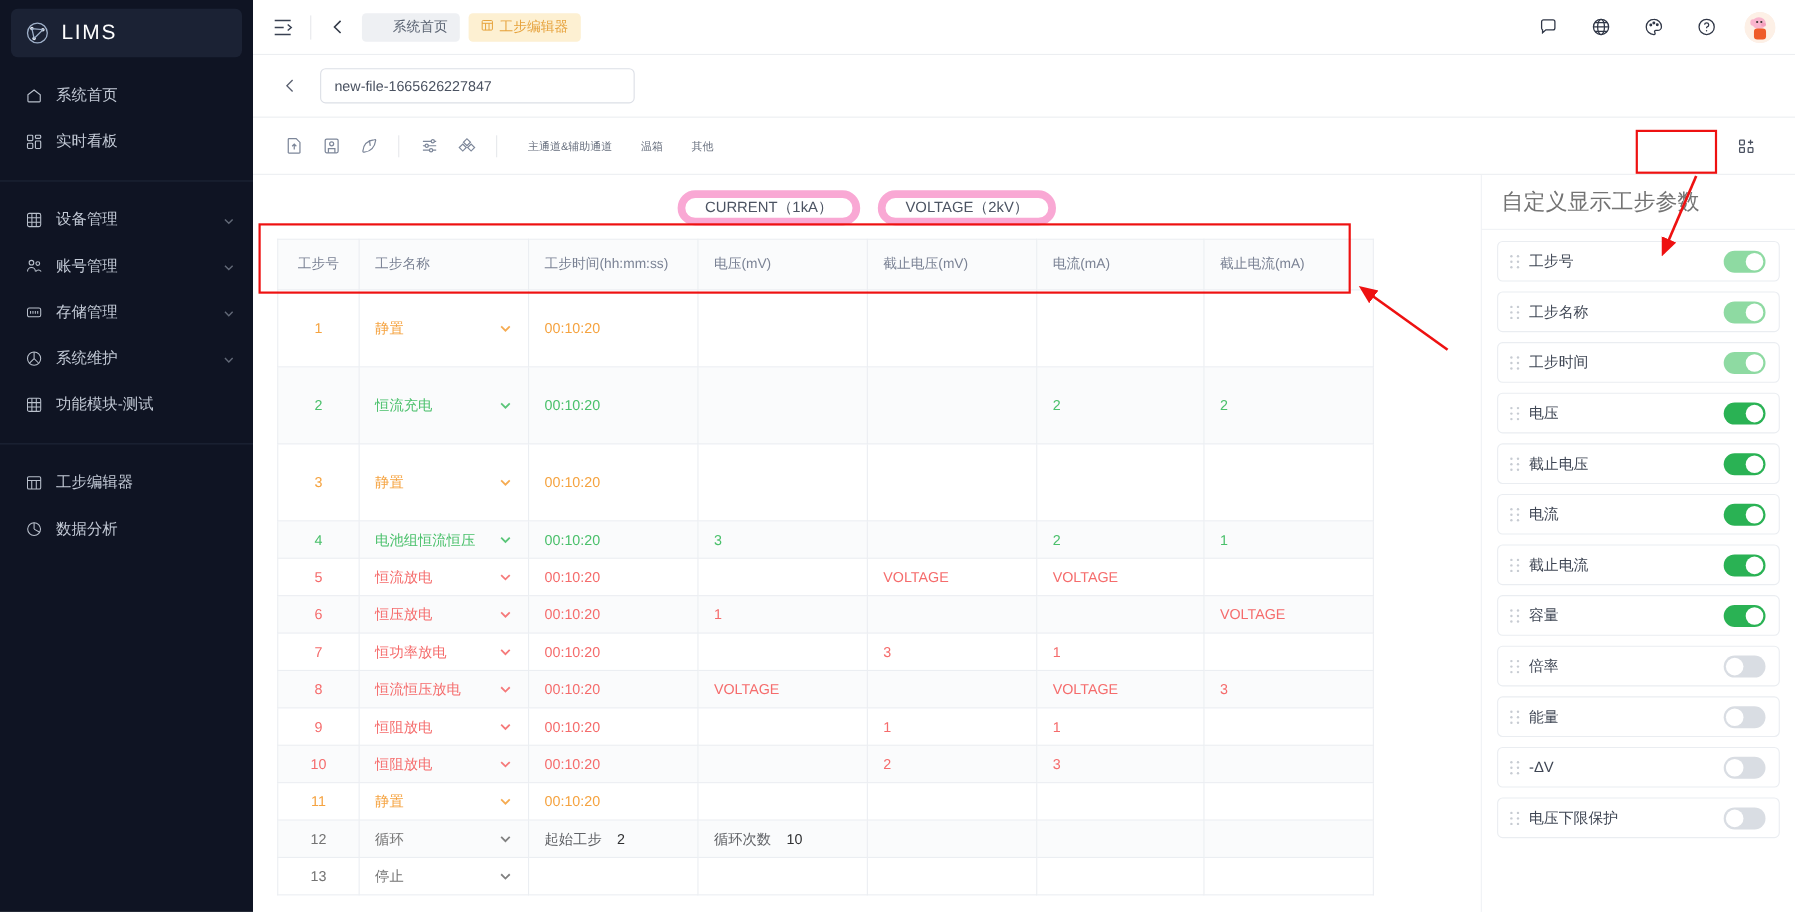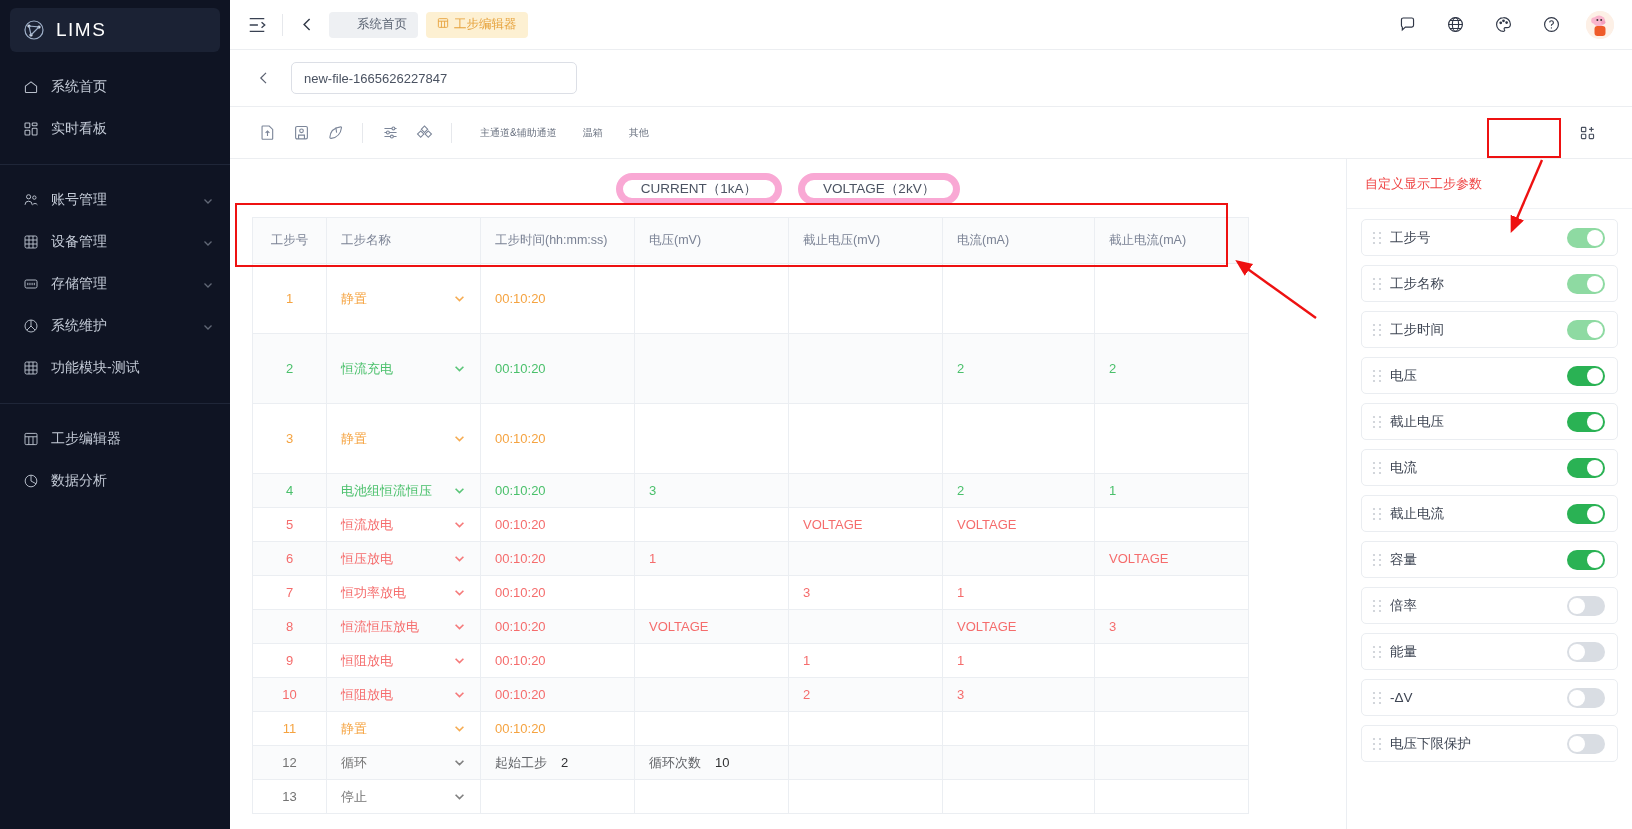--- a/index.html
+++ b/index.html
@@ -126,21 +126,21 @@
 
   
   .rpanel {
     width: 286px; flex: 0 0 286px; border-left: 1px solid #ebeef2;
     display: flex; flex-direction: column; background: #fff; height: 100%;
   }
   .rpanel-head {
     height: 50px; flex: 0 0 50px; display: flex; align-items: center;
     padding: 0 16px 0 18px; border-bottom: 1px solid #f0f2f5;
   }
-  .rpanel-title { font-size: 13px; color: #ef4444; flex: 1; }
+  .rpanel-title { font-size: 20px; color: #737373; flex: 1; }
   .rpanel-body { flex: 1; padding: 10px 14px 10px 14px; overflow: hidden; display: flex; flex-direction: column; gap: 9px; }
   .param-row {
     height: 37px; flex: 0 0 37px; border: 1px solid #eaedf1; border-radius: 5px;
     display: flex; align-items: center; padding: 0 12px 0 10px; background: #fff;
   }
   .grip { width: 10px; height: 14px; margin-right: 8px; opacity: .55; }
   .param-lbl { flex: 1; font-size: 13.5px; color: #3f4654; }
   .sw { width: 38px; height: 20px; border-radius: 10px; position: relative; background: #d9dde3; flex: 0 0 38px; cursor: pointer; }
   .sw.on { background: #2ab254; }
   .sw.on.soft { background: #8edaa2; }
@@ -191,42 +191,42 @@
         </span>
         <span class="lbl">实时看板</span>
       </div>
     </div>
 
     <div class="nav-divider"></div>
 
     <div class="nav-group">
       <div class="nav-item">
         <span class="ico">
+          <svg viewBox="0 0 20 20" width="16" height="16" fill="none" stroke="#b9c0cc" stroke-width="1.2">
+              <rect x="2.5" y="2.5" width="15" height="15" rx="2"></rect>
+              <path d="M2.5 7.5 H17.5 M2.5 12.5 H17.5 M7.5 2.5 V17.5 M12.5 2.5 V17.5"></path>
+            </svg>
+        </span>
+        <span class="lbl">设备管理</span>
+        <span class="chev">
+          <svg viewBox="0 0 12 12" width="12" height="12" fill="none" stroke="#8d95a3" stroke-width="1.3">
+              <path d="M2.5 4.5 L6 8 L9.5 4.5"></path>
+            </svg>
+        </span>
+      </div>
+      <div class="nav-item">
+        <span class="ico">
           <svg viewBox="0 0 20 20" width="16" height="16" fill="none" stroke="#b9c0cc" stroke-width="1.25">
               <circle cx="7" cy="6" r="2.6"></circle>
               <path d="M2.5 16 a4.5 4.5 0 0 1 9 0"></path>
               <circle cx="14.2" cy="7" r="2.1"></circle>
               <path d="M12 16 a3.6 3.6 0 0 1 6 0"></path>
             </svg>
         </span>
         <span class="lbl">账号管理</span>
-        <span class="chev">
-          <svg viewBox="0 0 12 12" width="12" height="12" fill="none" stroke="#8d95a3" stroke-width="1.3">
-              <path d="M2.5 4.5 L6 8 L9.5 4.5"></path>
-            </svg>
-        </span>
-      </div>
-      <div class="nav-item">
-        <span class="ico">
-          <svg viewBox="0 0 20 20" width="16" height="16" fill="none" stroke="#b9c0cc" stroke-width="1.2">
-              <rect x="2.5" y="2.5" width="15" height="15" rx="2"></rect>
-              <path d="M2.5 7.5 H17.5 M2.5 12.5 H17.5 M7.5 2.5 V17.5 M12.5 2.5 V17.5"></path>
-            </svg>
-        </span>
-        <span class="lbl">设备管理</span>
         <span class="chev">
           <svg viewBox="0 0 12 12" width="12" height="12" fill="none" stroke="#8d95a3" stroke-width="1.3">
               <path d="M2.5 4.5 L6 8 L9.5 4.5"></path>
             </svg>
         </span>
       </div>
       <div class="nav-item">
         <span class="ico">
           <svg viewBox="0 0 20 20" width="16" height="16" fill="none" stroke="#b9c0cc" stroke-width="1.2">
               <rect x="2.5" y="5" width="15" height="10" rx="2"></rect>

